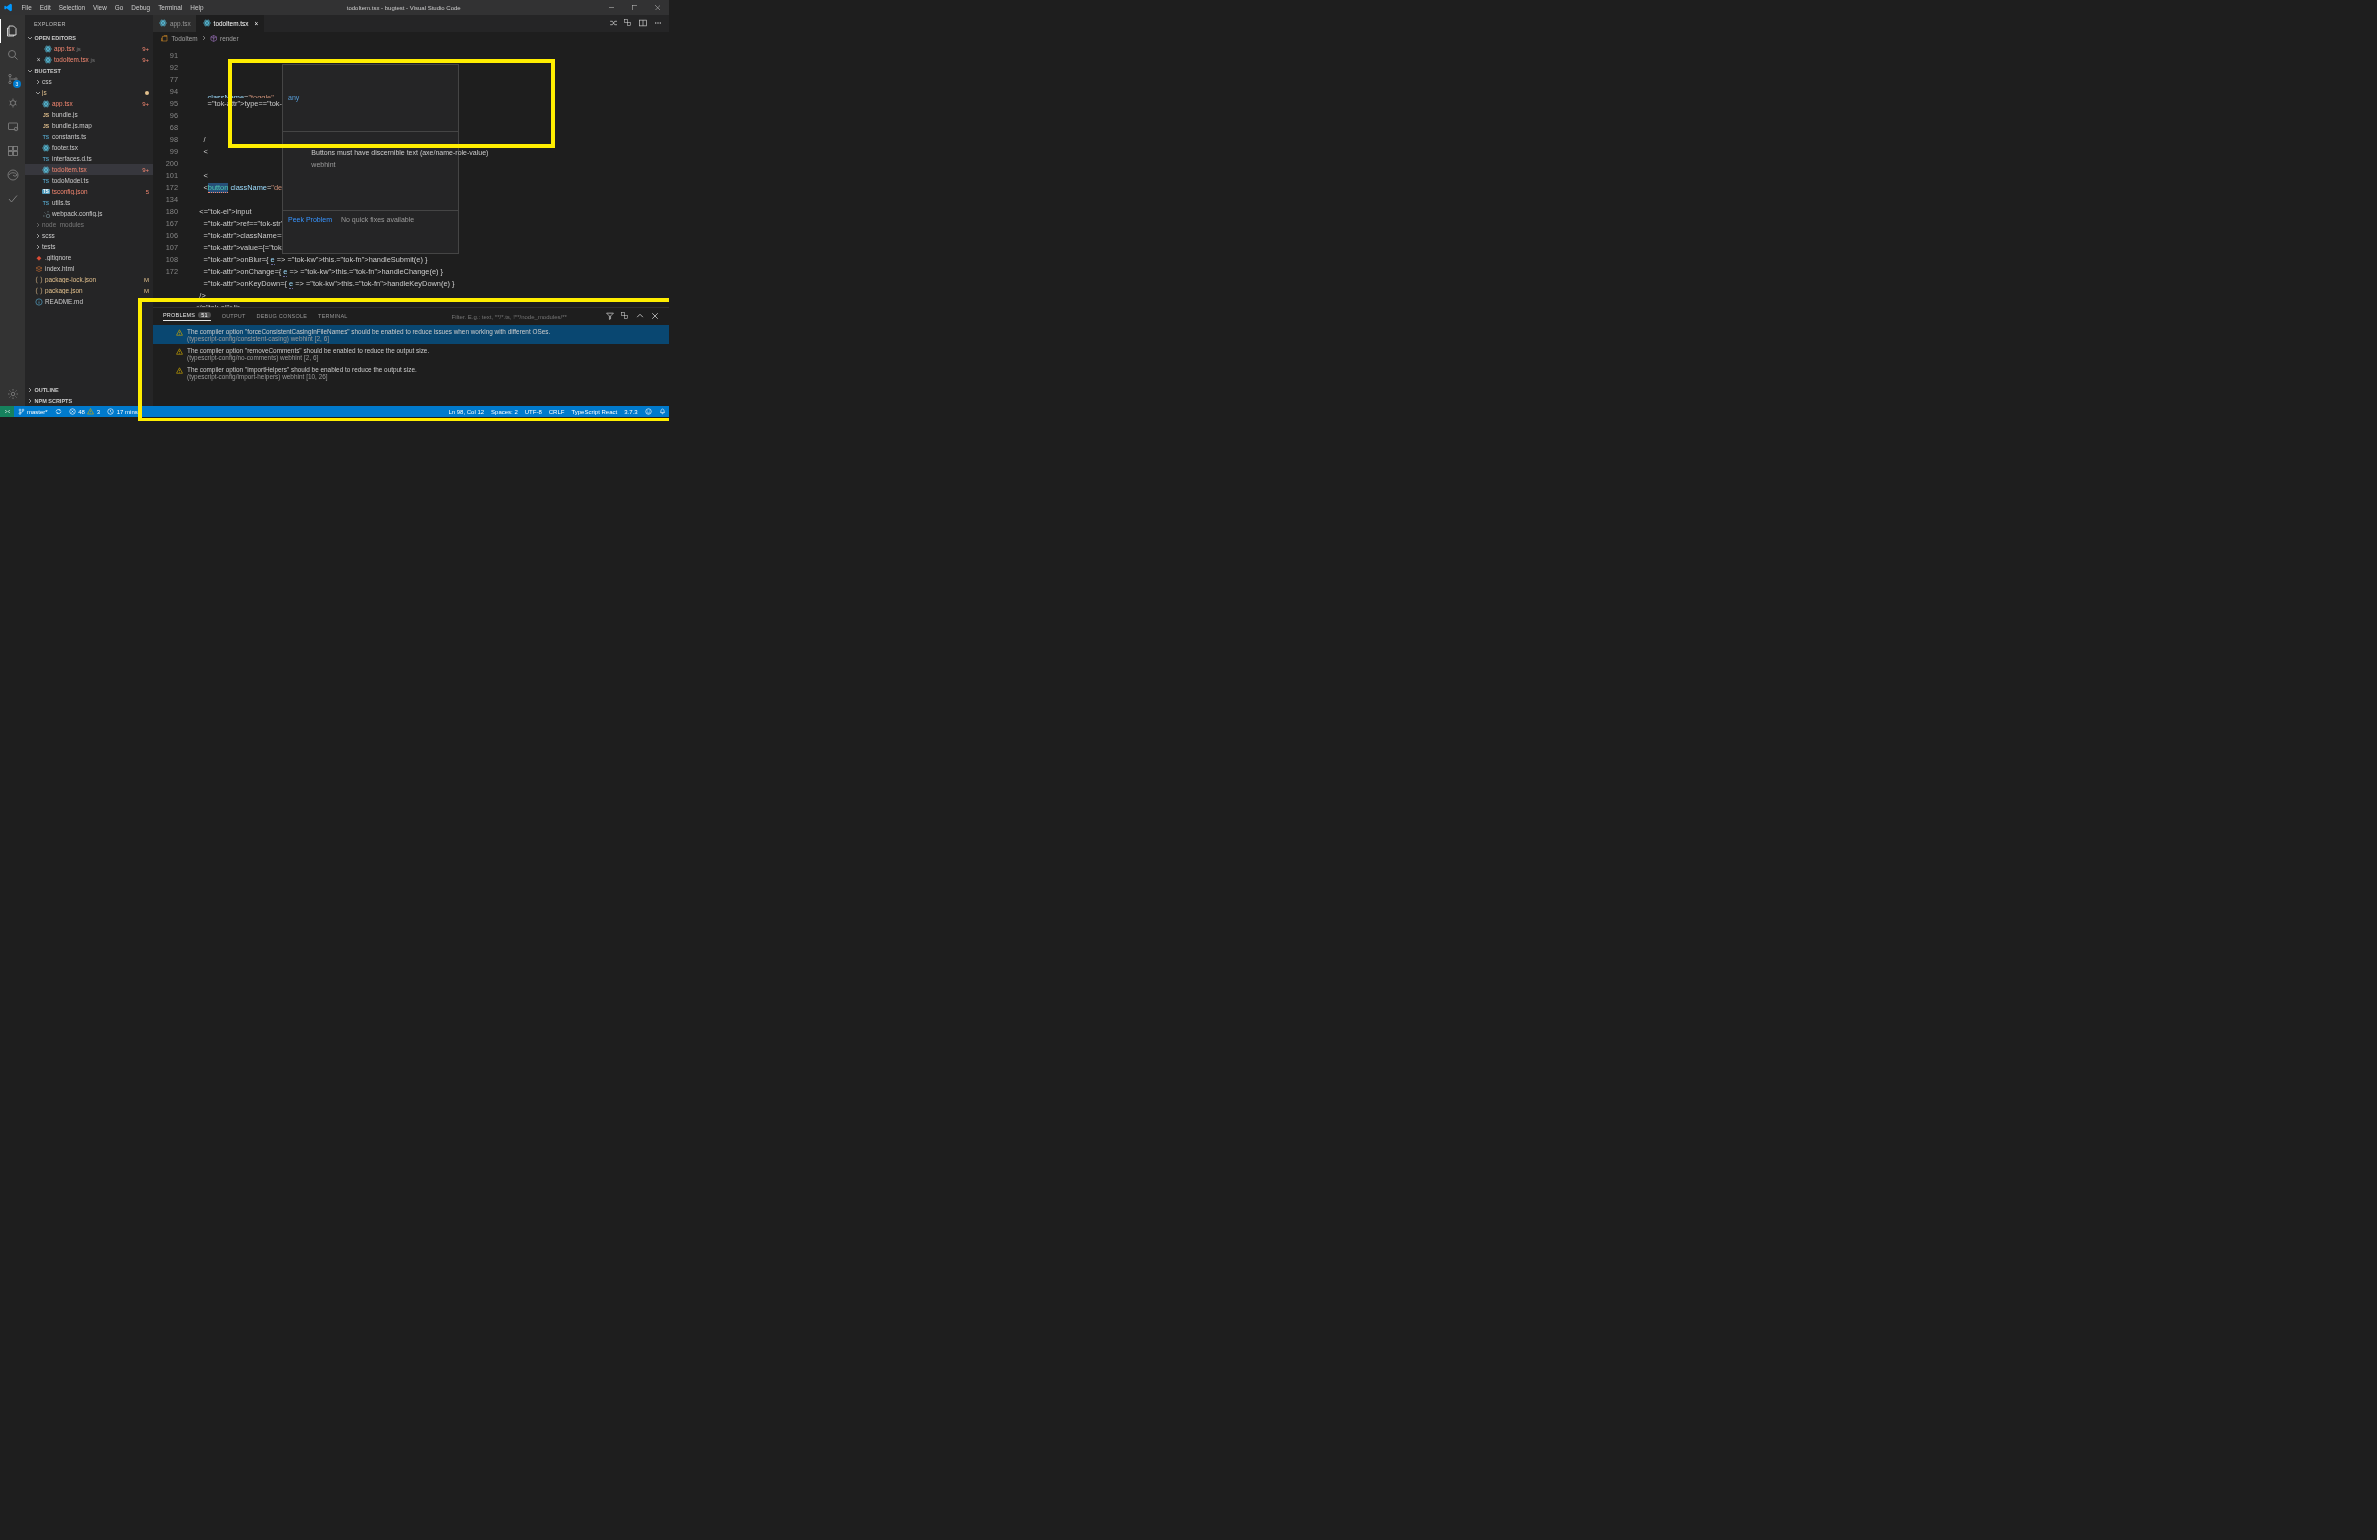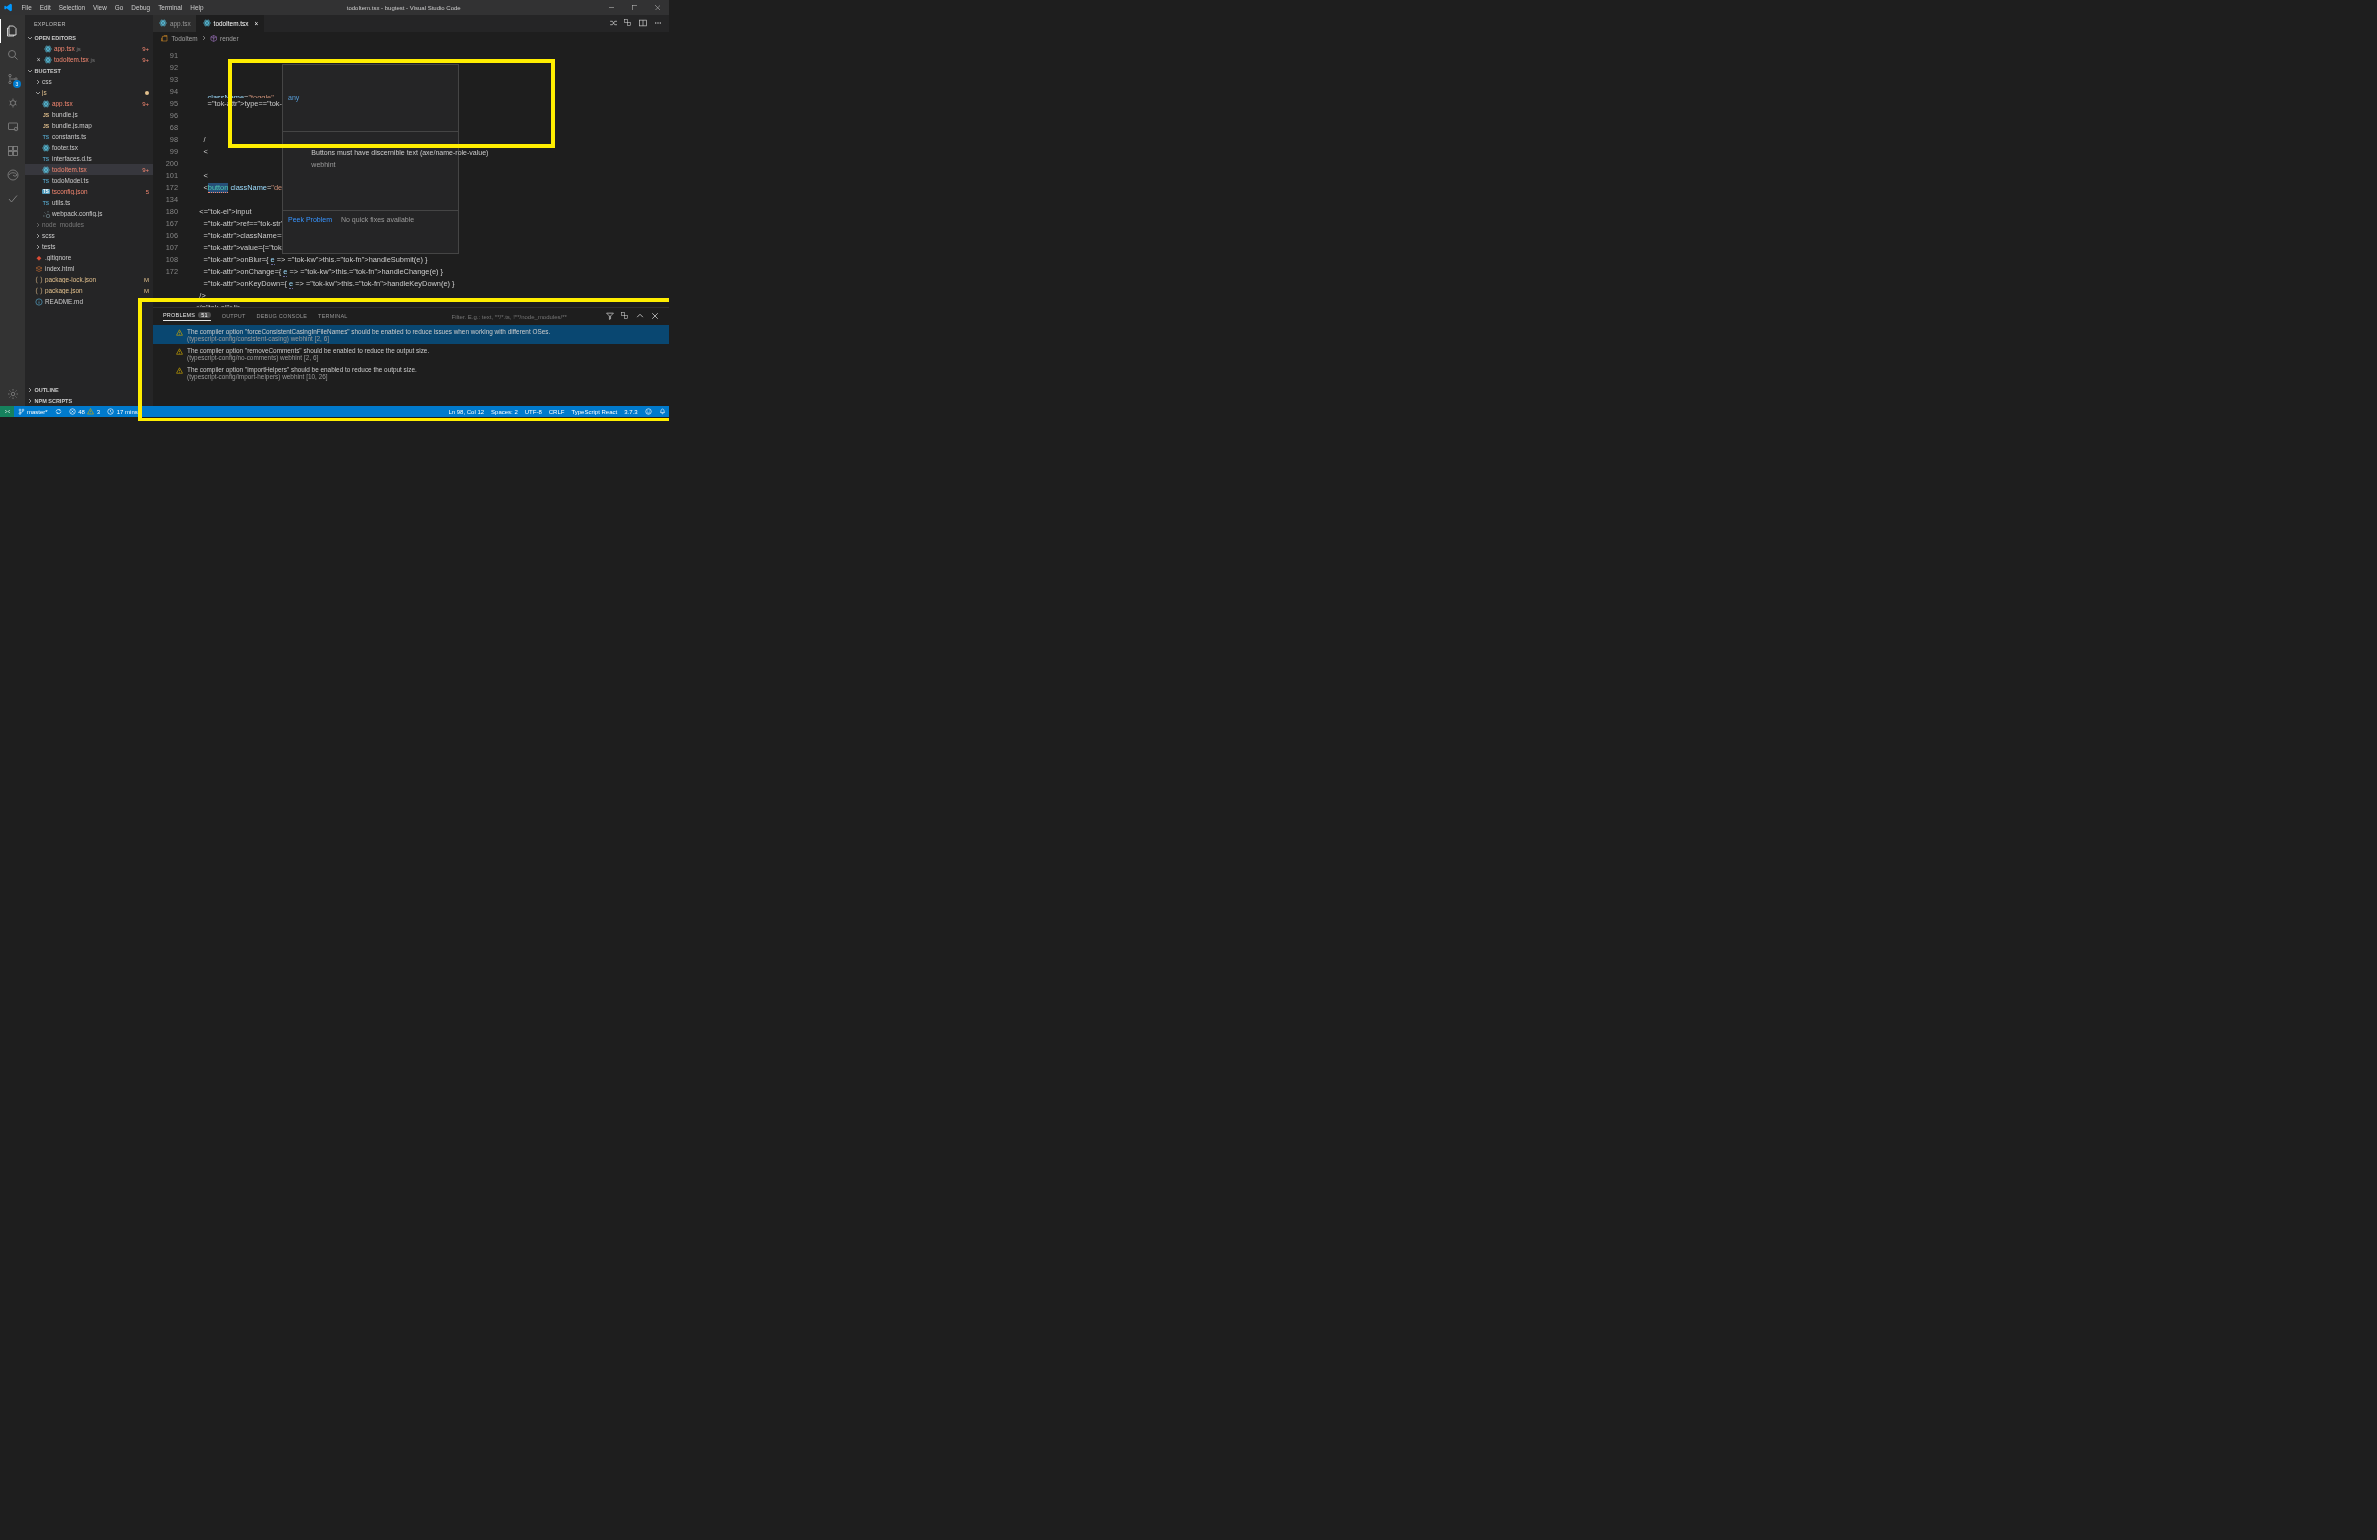--- a/index.html
+++ b/index.html
@@ -592,21 +592,21 @@
           <use href="#i-cube"></use>
         </svg>
       <span>render</span>
     </div>
 
     <div class="code">
       <div class="gutter" id="gutter">
           <div class="ln" style="height: 6px;"></div>
           <div class="ln">91</div>
           <div class="ln">92</div>
-          <div class="ln">93</div>
+          <div class="ln">77</div>
           <div class="ln">94</div>
           <div class="ln">95</div>
           <div class="ln">96</div>
           <div class="ln">68</div>
           <div class="ln">98</div>
           <div class="ln">99</div>
           <div class="ln">200</div>
           <div class="ln">101</div>
           <div class="ln">172</div>
           <div class="ln">134</div>

